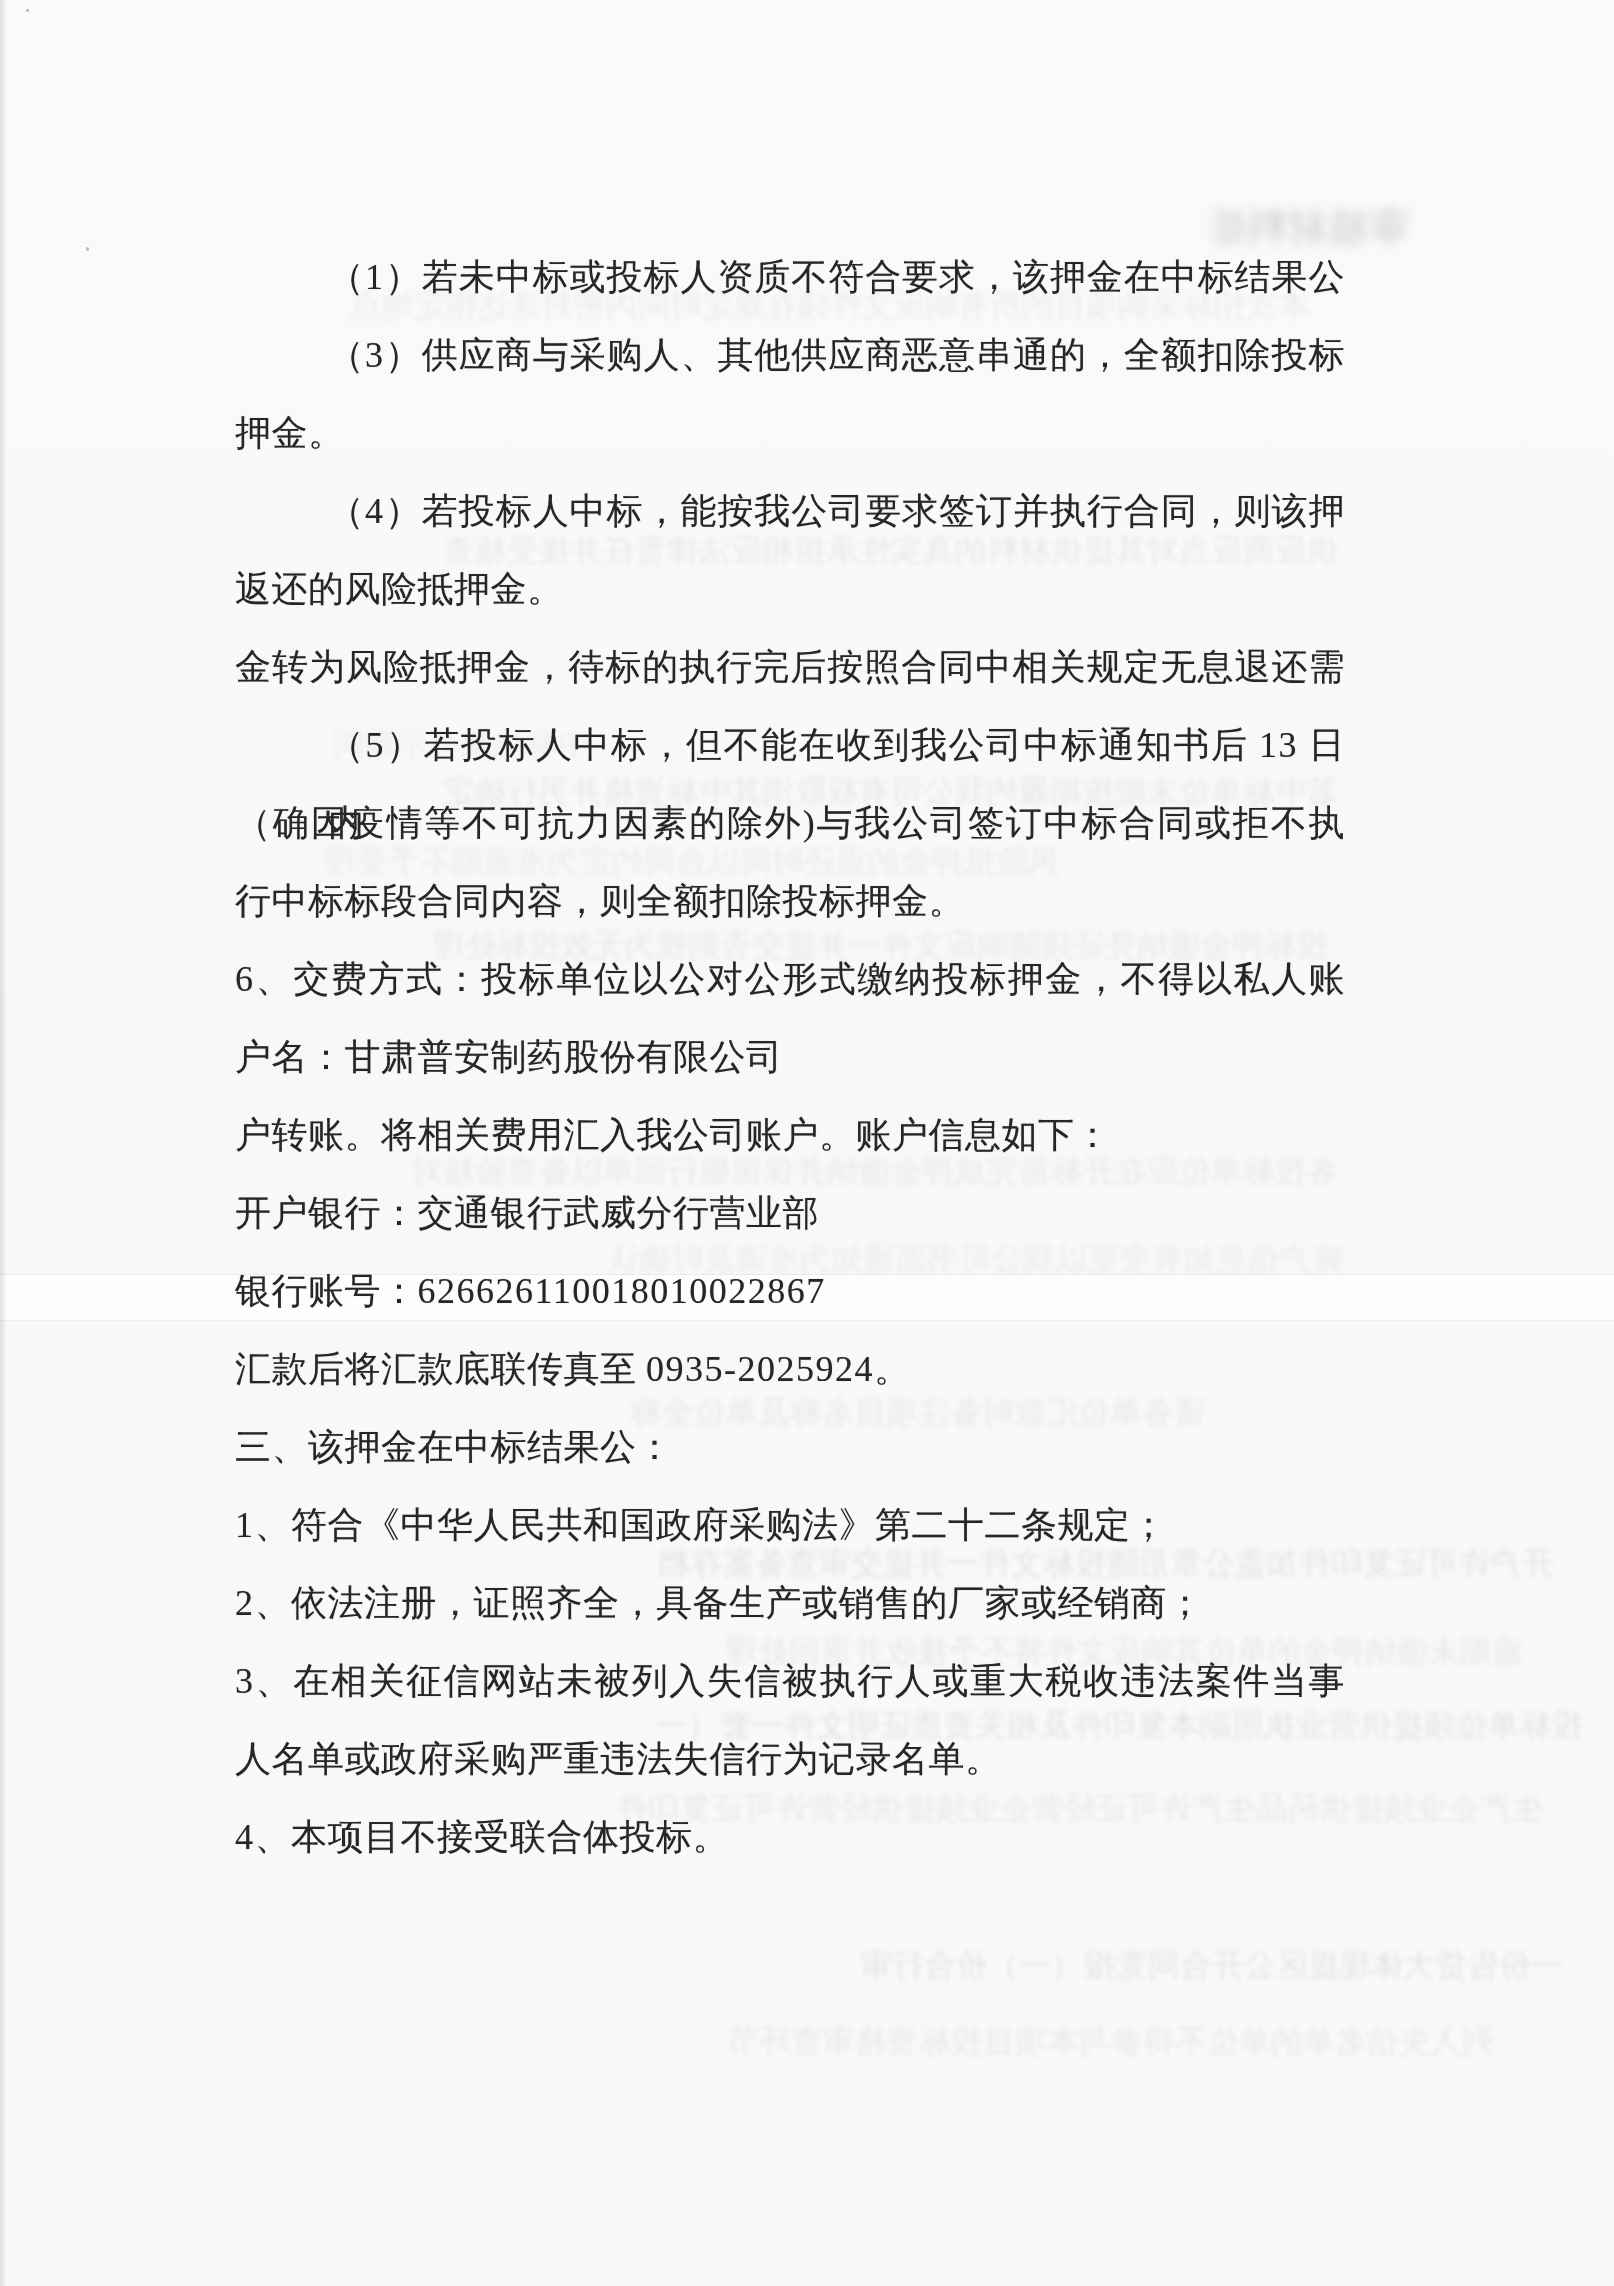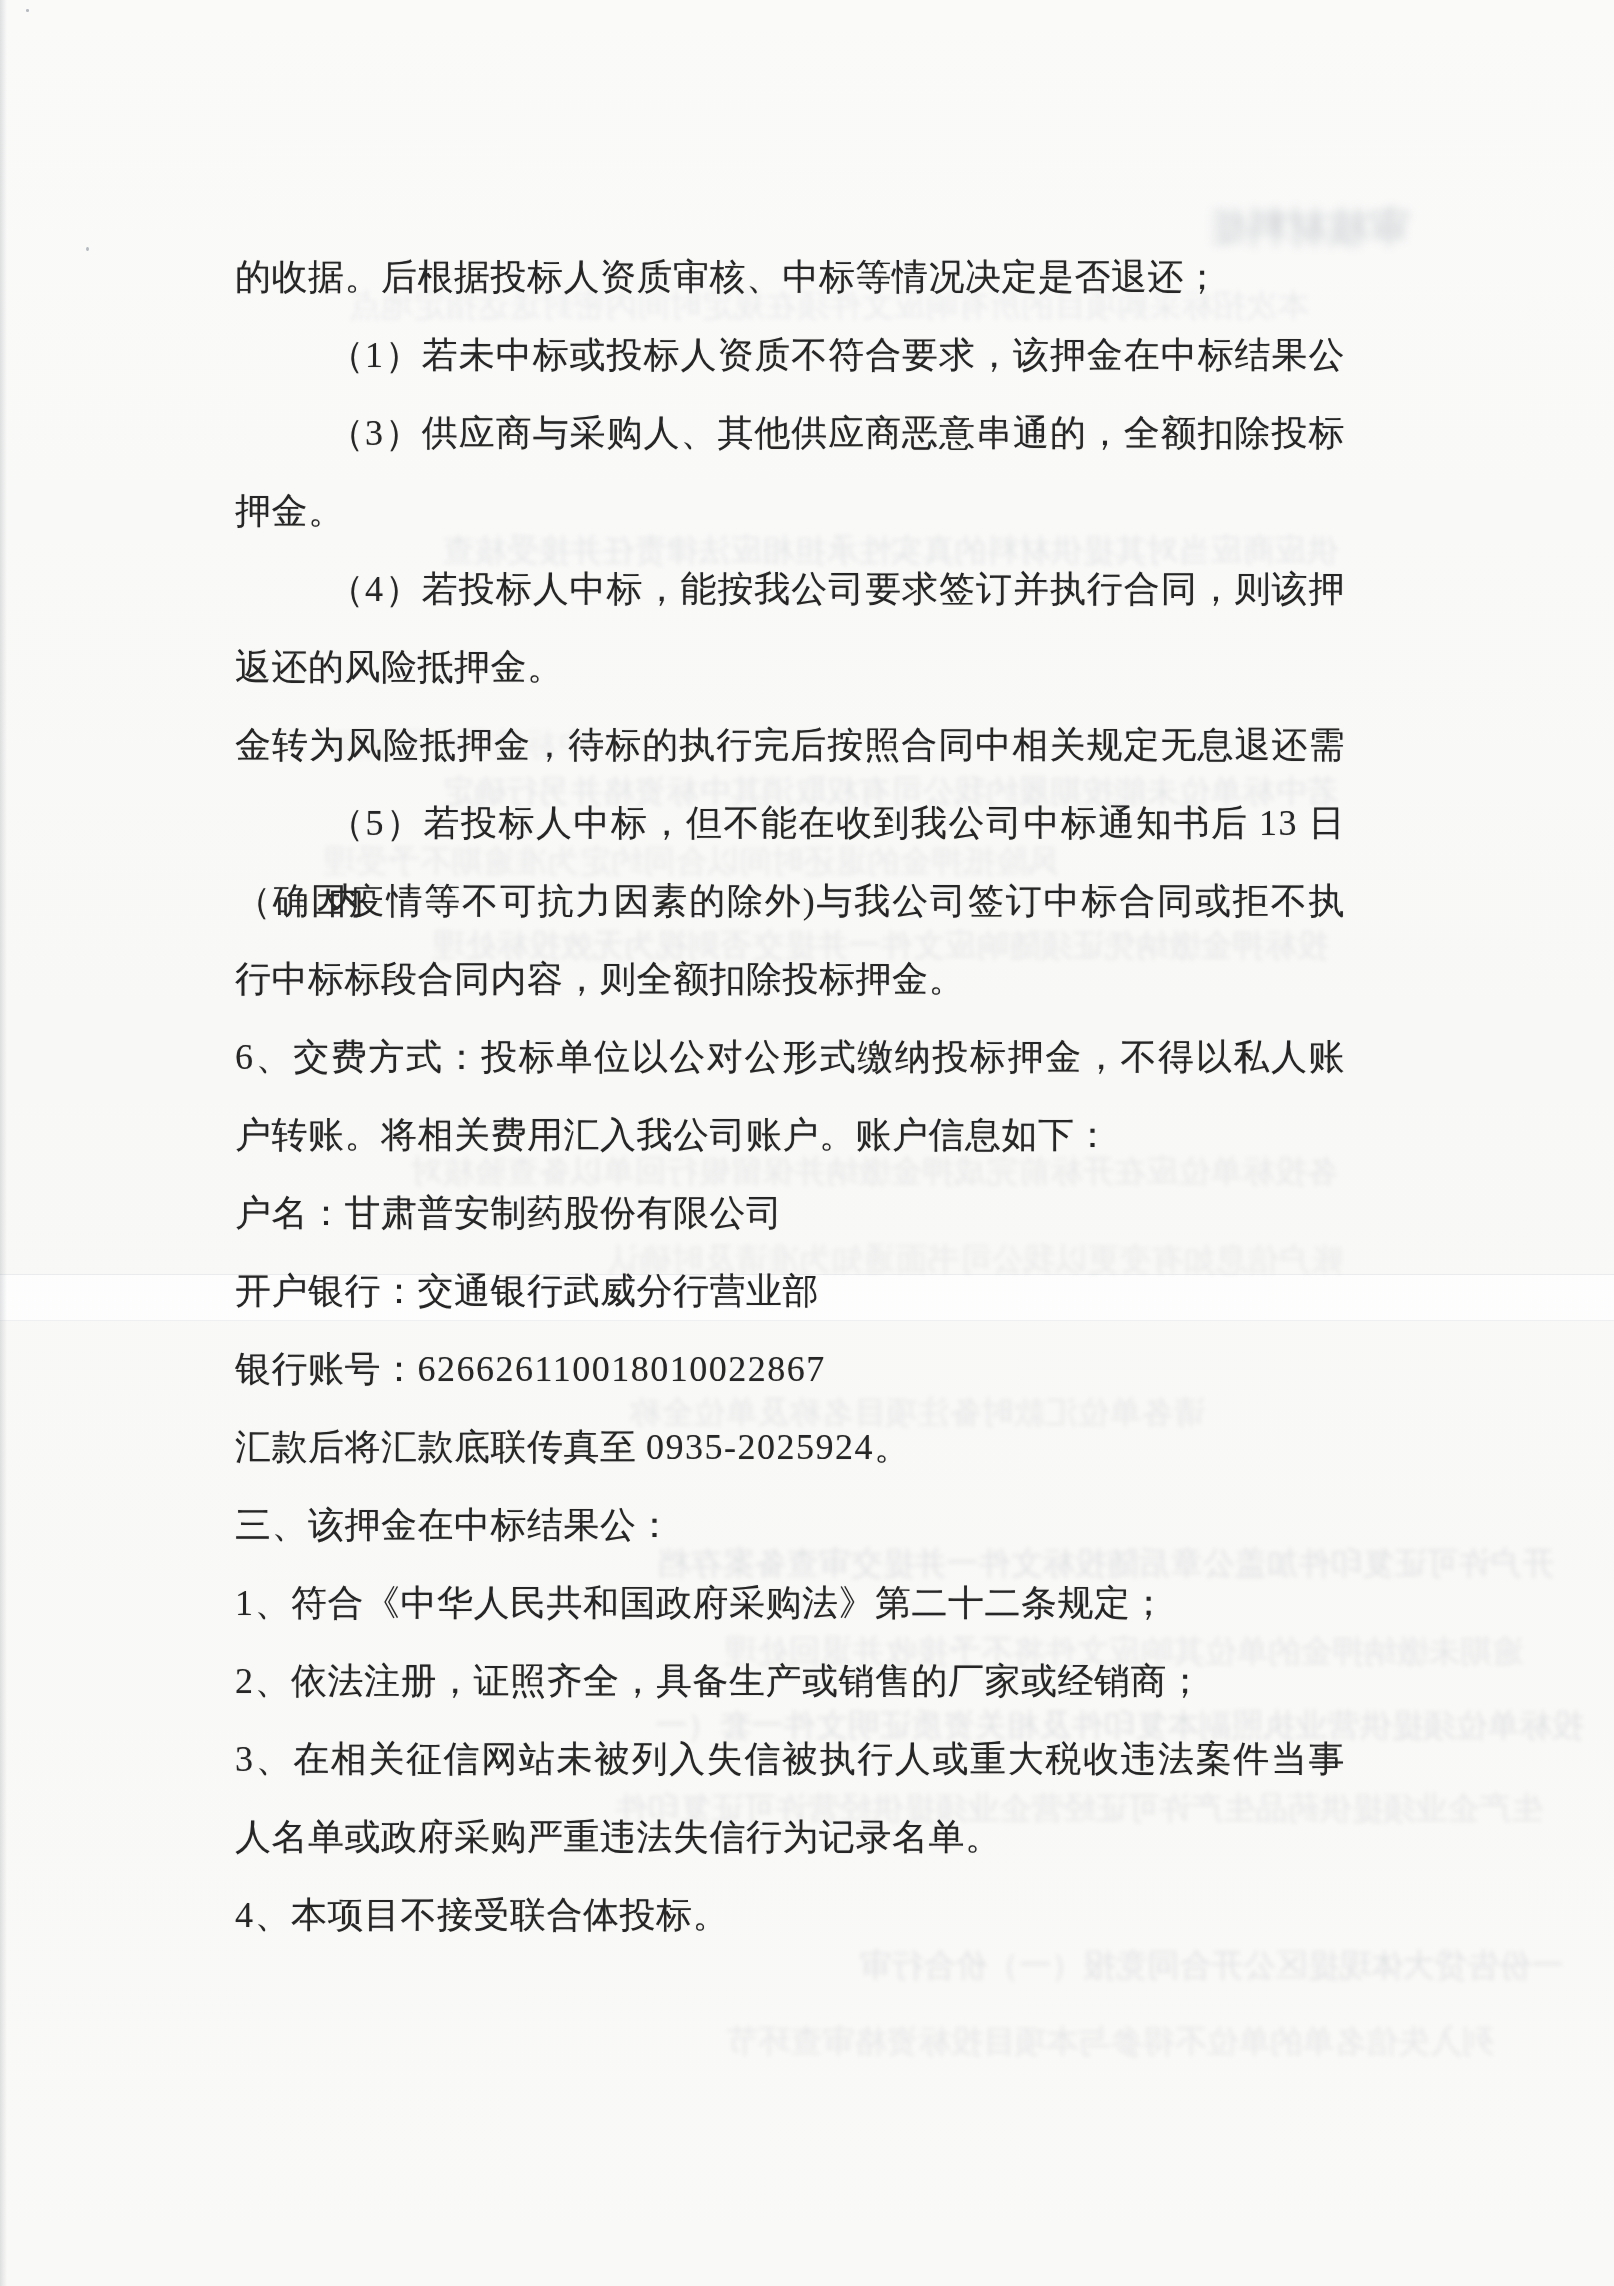--- a/index.html
+++ b/index.html
@@ -63,33 +63,32 @@
       <div class="ghost" style="top: 1241px; left: 412px; width: 931px; font-size: 32px; opacity: 0.12; filter: blur(2px);">账户信息如有变更以我公司书面通知为准请及时确认</div>
       <div class="ghost" style="top: 1394px; left: 421px; width: 784px; font-size: 32px; opacity: 0.15; filter: blur(2px);">请各单位汇款时备注项目名称及单位全称</div>
       <div class="ghost" style="top: 1545px; left: 201px; width: 1353px; font-size: 32px; opacity: 0.2; filter: blur(2px);">开户许可证复印件加盖公章后随投标文件一并提交审查备案存档</div>
       <div class="ghost" style="top: 1633px; left: 230px; width: 1294px; font-size: 32px; opacity: 0.16; filter: blur(2px);">逾期未缴纳押金的单位其响应文件将不予接收并退回处理</div>
       <div class="ghost" style="top: 1707px; left: 230px; width: 1353px; font-size: 32px; opacity: 0.2; filter: blur(2px);">投标单位须提供营业执照副本复印件及相关资质证明文件一套（一</div>
       <div class="ghost" style="top: 1790px; left: 230px; width: 1313px; font-size: 32px; opacity: 0.17; filter: blur(2px);">生产企业须提供药品生产许可证经营企业须提供经营许可证复印件</div>
       <div class="ghost" style="top: 1947px; left: 201px; width: 1362px; font-size: 32px; opacity: 0.2; filter: blur(2px);">一份告贷大体现提区公开合同竞报（一）价合行审</div>
       <div class="ghost" style="top: 2023px; left: 230px; width: 1264px; font-size: 32px; opacity: 0.16; filter: blur(2px);">列入失信名单的单位不得参与本项目投标资格审查环节</div>
     </div>
   <div class="content" id="content">
-      <div class="line">的收据。后根据投标人资质审核、中标等情况决定是否退还；</div>
       <div class="line j ind">（<span class="num">1</span>）若未中标或投标人资质不符合要求，该押金在中标结果公</div>
       <div class="line j ind">（<span class="num">3</span>）供应商与采购人、其他供应商恶意串通的，全额扣除投标</div>
       <div class="line">押金。</div>
       <div class="line j ind">（<span class="num">4</span>）若投标人中标，能按我公司要求签订并执行合同，则该押</div>
       <div class="line">返还的风险抵押金。</div>
       <div class="line j">金转为风险抵押金，待标的执行完后按照合同中相关规定无息退还需</div>
       <div class="line j ind">（<span class="num">5</span>）若投标人中标，但不能在收到我公司中标通知书后 <span class="num">13</span> 日内</div>
       <div class="line j">（确因疫情等不可抗力因素的除外)与我公司签订中标合同或拒不执</div>
       <div class="line">行中标标段合同内容，则全额扣除投标押金。</div>
       <div class="line j"><span class="num">6</span>、交费方式：投标单位以公对公形式缴纳投标押金，不得以私人账</div>
+      <div class="line">户名：甘肃普安制药股份有限公司</div>
       <div class="line">户转账。将相关费用汇入我公司账户。账户信息如下：</div>
-      <div class="line">户名：甘肃普安制药股份有限公司</div>
       <div class="line">开户银行：交通银行武威分行营业部</div>
       <div class="line">银行账号：<span class="num">626626110018010022867</span></div>
       <div class="line">汇款后将汇款底联传真至 <span class="num">0935-2025924</span>。</div>
       <div class="line">三、该押金在中标结果公：</div>
       <div class="line"><span class="num">1</span>、符合《中华人民共和国政府采购法》第二十二条规定；</div>
       <div class="line"><span class="num">2</span>、依法注册，证照齐全，具备生产或销售的厂家或经销商；</div>
       <div class="line j"><span class="num">3</span>、在相关征信网站未被列入失信被执行人或重大税收违法案件当事</div>
       <div class="line">人名单或政府采购严重违法失信行为记录名单。</div>
       <div class="line"><span class="num">4</span>、本项目不接受联合体投标。</div>
     </div>

